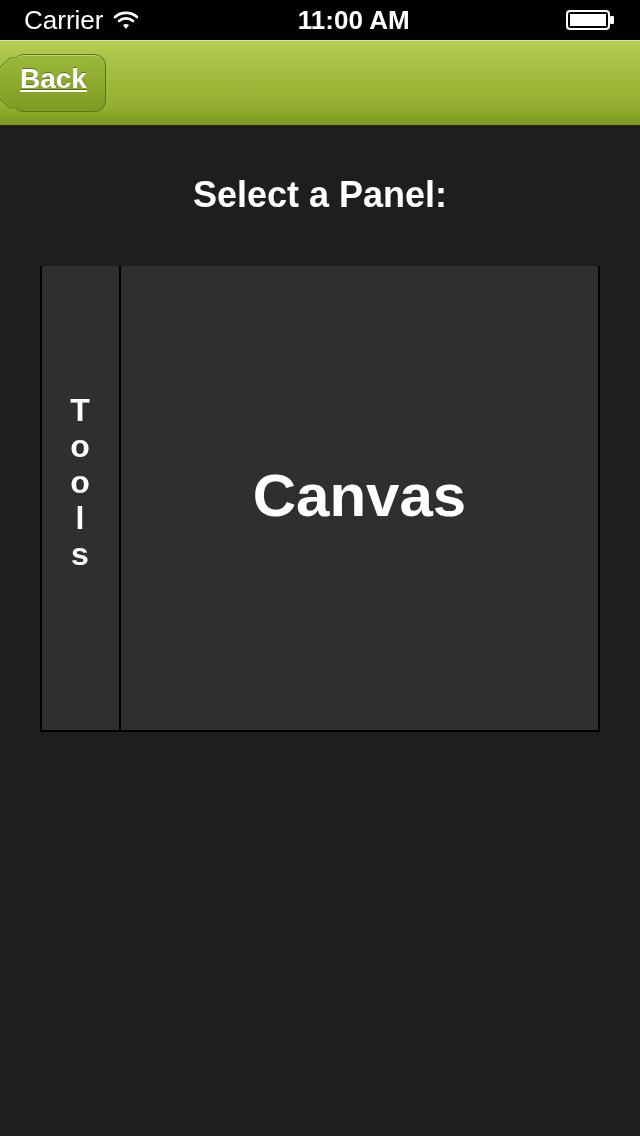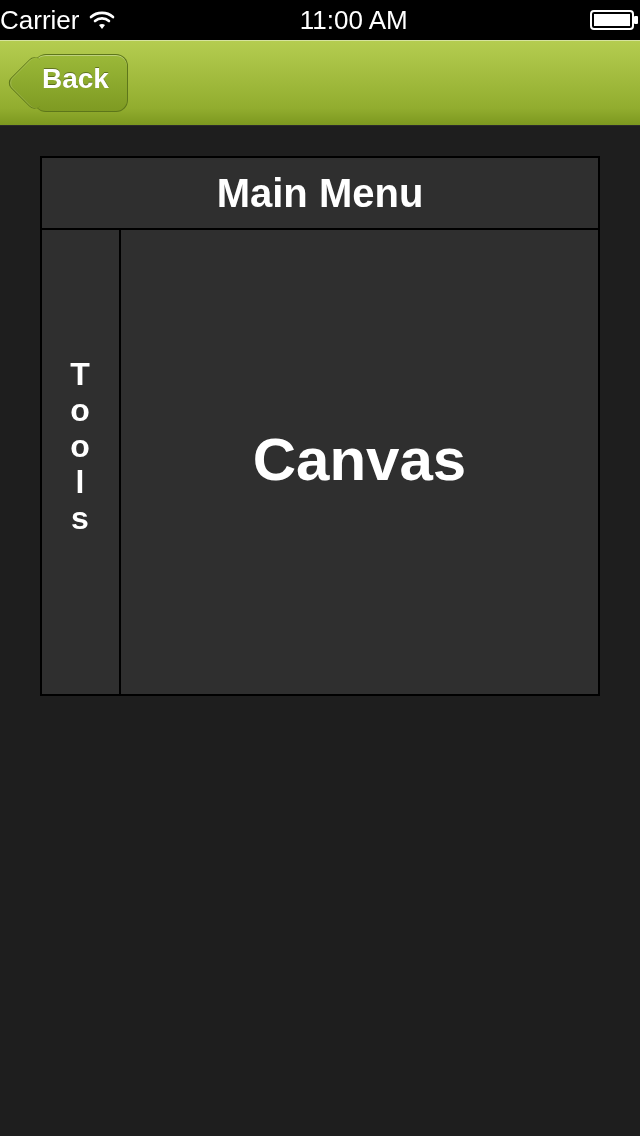--- a/index.html
+++ b/index.html
@@ -10,26 +10,26 @@
       color: #fff;
     }
     
     .status-bar {
       height: 40px;
       background: #000;
       color: #fff;
       display: flex;
       align-items: center;
       justify-content: space-between;
-      padding: 0 0;
+      padding: 0 24px;
       font-size: 26px;
       font-weight: 400;
     }
     .status-left { display: flex; align-items: center; gap: 8px; }
-    .status-center { font-weight: 400; font-size: 26px; }
+    .status-center { font-weight: 700; font-size: 26px; }
     .status-right { display: flex; align-items: center; }
     .wifi-icon svg { display: block; }
     .battery-icon svg { display: block; }
 
     
     .nav-bar {
       height: 86px;
       background: linear-gradient(to bottom, #b5cd51 0%, #92ad2f 80%, #7c981f 100%);
       box-shadow: inset 0 1px 0 rgba(255,255,255,0.45);
       border-bottom: 1px solid #2a2a2a;
@@ -62,21 +62,21 @@
       position: relative;
       height: 58px;
       display: flex;
       align-items: center;
       padding: 0 18px 8px 8px;
       background: linear-gradient(to bottom, #9bb939 0%, #7e9a22 100%);
       border: 1px solid #5d761a;
       border-left: none;
       border-radius: 12px;
       box-shadow: inset 0 1px 0 rgba(255,255,255,0.35);
-      margin-left: 22px;
+      text-decoration: underline;
     }
     .back-shape::before {
       content: "";
       position: absolute;
       left: -20px;
       top: 50%;
       width: 40px;
       height: 40px;
       transform: translateY(-50%) rotate(45deg);
       background: linear-gradient(135deg, #9bb939 0%, #7e9a22 100%);
@@ -169,25 +169,23 @@
 
 <div class="nav-bar">
   <div class="back-button">
     <div class="back-shape">
       <span class="back-label">Back</span>
     </div>
   </div>
 </div>
 
 <div class="content">
+  <div class="heading">Select a Panel:</div>
 
   <div class="panel-grid">
-    <div class="cell main-menu">
-      <span>Main Menu</span>
-    </div>
     <div class="row2">
       <div class="cell tools">
         <span>T</span>
         <span>o</span>
         <span>o</span>
         <span>l</span>
         <span>s</span>
       </div>
       <div class="cell canvas">
         <span>Canvas</span>

